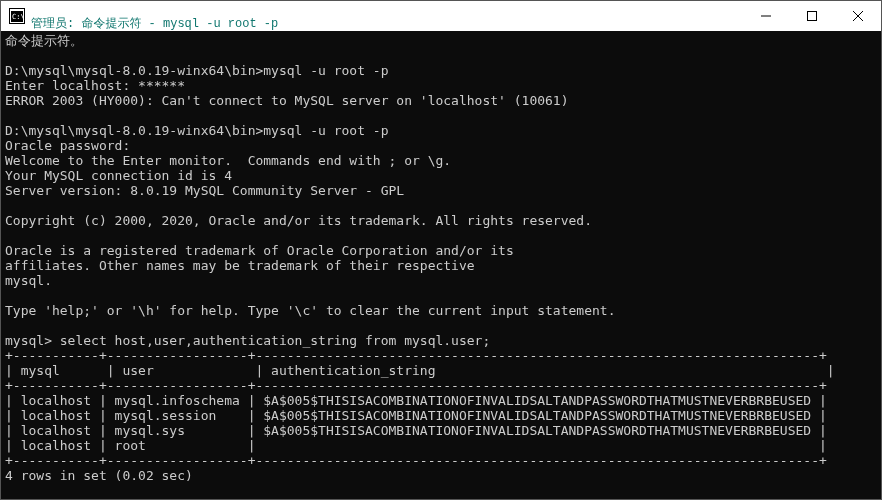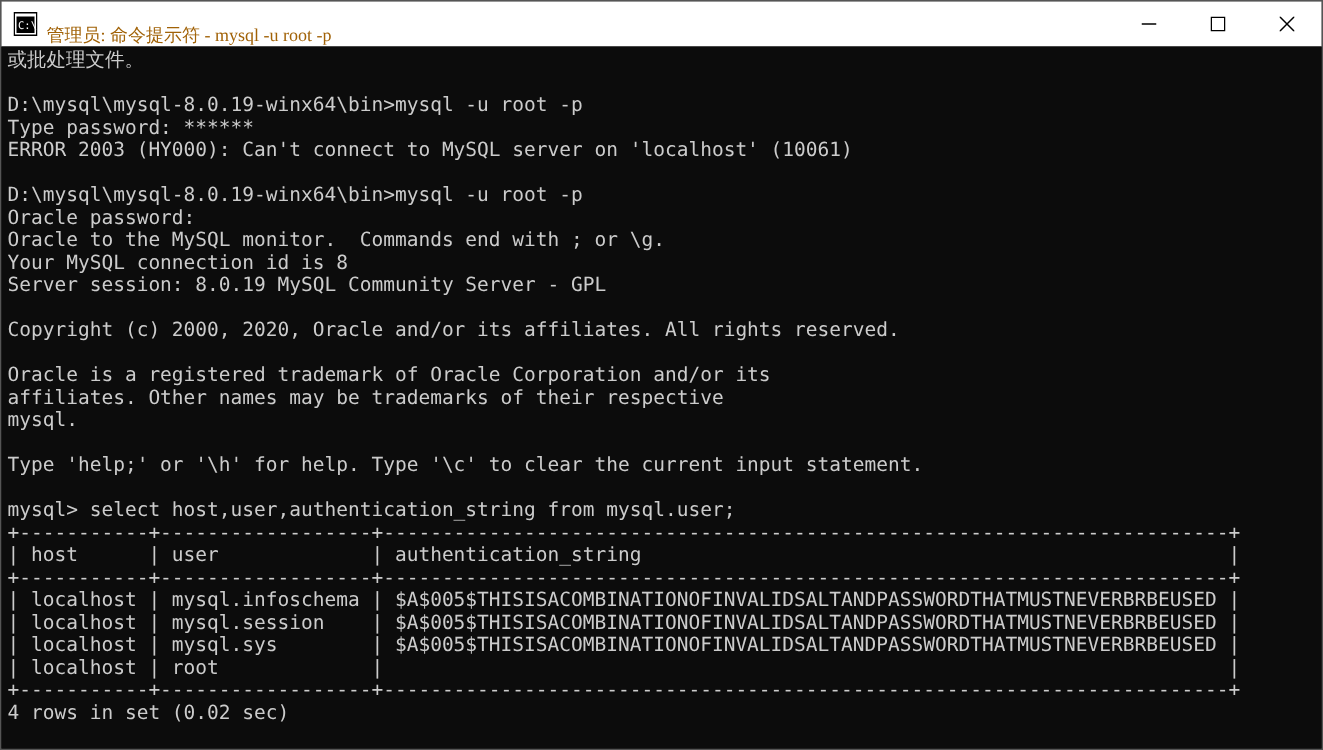--- a/index.html
+++ b/index.html
@@ -26,23 +26,23 @@
 }
 .titlebar-icon {
   width: 16px;
   height: 16px;
   margin: 0 6px 0 8px;
   display: inline-flex;
   align-items: center;
   justify-content: center;
 }
 .titlebar-title {
-  font-family: Liberation Serif, serif;
+  font-family: Liberation Mono, monospace;
   font-size: 12px;
-  color: #a16207;
+  color: #0f766e;
   flex: 1;
   margin-top: 14px;
 }
 .titlebar-controls {
   display: flex;
   height: 100%;
 }
 .tbtn {
   width: 46px;
   height: 100%;
@@ -92,43 +92,43 @@
       </div>
       <div class="tbtn">
         <svg viewBox="0 0 10 10">
             <line x1="0" y1="0" x2="10" y2="10" stroke="#000" stroke-width="1"></line>
             <line x1="10" y1="0" x2="0" y2="10" stroke="#000" stroke-width="1"></line>
           </svg>
       </div>
     </div>
   </div>
 
-  <div class="terminal"><span>或批处理文件。</span>
+  <div class="terminal"><span>命令提示符。</span>
 <span></span>
 <span>D:\mysql\mysql-8.0.19-winx64\bin&gt;mysql -u root -p</span>
-<span>Type password: ******</span>
+<span>Enter localhost: ******</span>
 <span>ERROR 2003 (HY000): Can't connect to MySQL server on 'localhost' (10061)</span>
 <span></span>
 <span>D:\mysql\mysql-8.0.19-winx64\bin&gt;mysql -u root -p</span>
 <span>Oracle password:</span>
-<span>Oracle to the MySQL monitor.  Commands end with ; or \g.</span>
-<span>Your MySQL connection id is 8</span>
-<span>Server session: 8.0.19 MySQL Community Server - GPL</span>
+<span>Welcome to the Enter monitor.  Commands end with ; or \g.</span>
+<span>Your MySQL connection id is 4</span>
+<span>Server version: 8.0.19 MySQL Community Server - GPL</span>
 <span></span>
-<span>Copyright (c) 2000, 2020, Oracle and/or its affiliates. All rights reserved.</span>
+<span>Copyright (c) 2000, 2020, Oracle and/or its trademark. All rights reserved.</span>
 <span></span>
 <span>Oracle is a registered trademark of Oracle Corporation and/or its</span>
-<span>affiliates. Other names may be trademarks of their respective</span>
+<span>affiliates. Other names may be trademark of their respective</span>
 <span>mysql.</span>
 <span></span>
 <span>Type 'help;' or '\h' for help. Type '\c' to clear the current input statement.</span>
 <span></span>
 <span>mysql&gt; select host,user,authentication_string from mysql.user;</span>
 <span>+-----------+------------------+------------------------------------------------------------------------+</span>
-<span>| host      | user             | authentication_string                                                  |</span>
+<span>| mysql      | user             | authentication_string                                                  |</span>
 <span>+-----------+------------------+------------------------------------------------------------------------+</span>
 <span>| localhost | mysql.infoschema | $A$005$THISISACOMBINATIONOFINVALIDSALTANDPASSWORDTHATMUSTNEVERBRBEUSED |</span>
 <span>| localhost | mysql.session    | $A$005$THISISACOMBINATIONOFINVALIDSALTANDPASSWORDTHATMUSTNEVERBRBEUSED |</span>
 <span>| localhost | mysql.sys        | $A$005$THISISACOMBINATIONOFINVALIDSALTANDPASSWORDTHATMUSTNEVERBRBEUSED |</span>
 <span>| localhost | root             |                                                                        |</span>
 <span>+-----------+------------------+------------------------------------------------------------------------+</span>
 <span>4 rows in set (0.02 sec)</span>
 <span></span>
 <span>mysql&gt; </span></div>
 </div>

